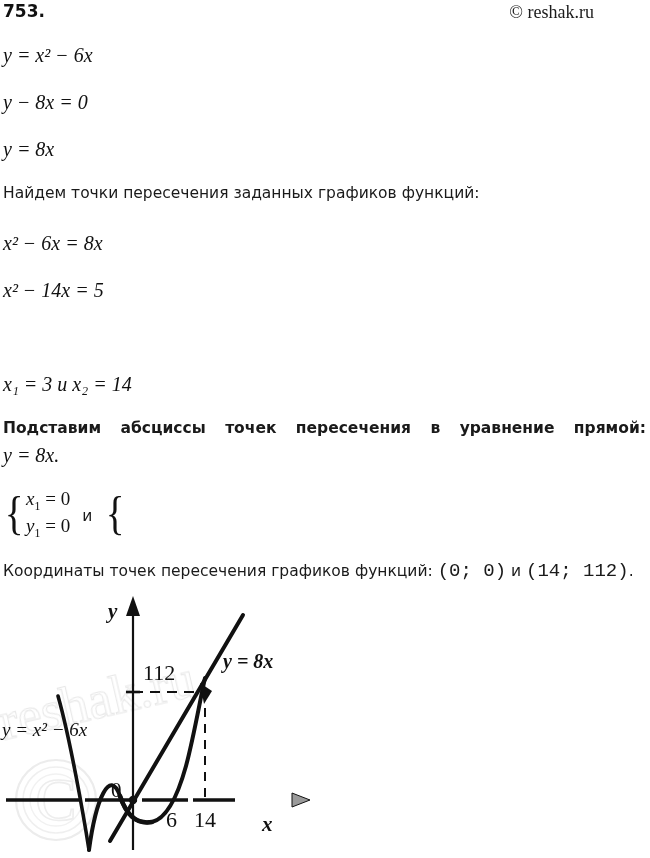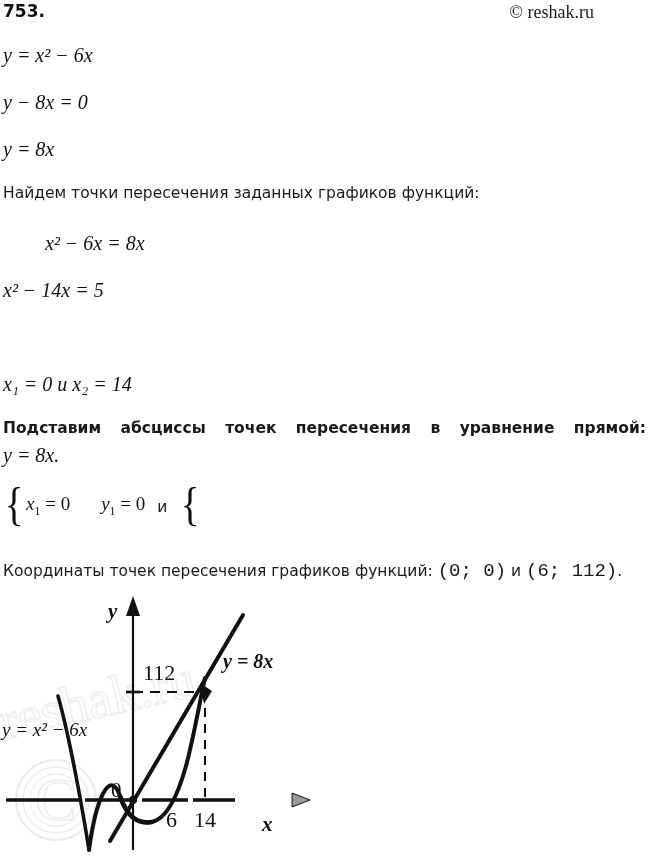--- a/index.html
+++ b/index.html
@@ -102,23 +102,22 @@
   .brace {
     font-size: 46px;
     font-family: "Liberation Serif", "DejaVu Serif", serif;
     line-height: 0.78;
     font-weight: 400;
     transform: scaleX(0.85);
     color: #111;
   }
   .sys-rows {
     display: flex;
-    flex-direction: row;
+    flex-direction: column;
     margin-left: 1px;
-    gap: 31px;
   }
   .sys-row {
     font-size: 19px;
     font-style: italic;
     line-height: 1.28;
     white-space: nowrap;
     color: #111;
   }
   .sys-row sub { font-size: 0.62em; vertical-align: sub; font-style: normal; }
   .sys-row .n { font-style: normal; }
@@ -155,29 +154,29 @@
   </div>
   <div class="mathline" style="top:91px;">
     <span>y − 8x = 0</span>
   </div>
   <div class="mathline" style="top:138px;">
     <span>y = 8x</span>
   </div>
 
   <div class="cyr" style="top:184px;">Найдем точки пересечения заданных графиков функций:</div>
 
-  <div class="mathline" style="top:232px;margin-left:42px;">
+  <div class="mathline" style="top:232px;">
     <span>x² − 6x = 8x</span>
   </div>
   <div class="mathline" style="top:279px;">
     <span>x² − 14x = 5</span>
   </div>
 
   <div class="mathline" style="top:373px;">
-    <span>x₁ = 0  и  x₂ = 14</span>
+    <span>x₁ = 3  и  x₂ = 14</span>
   </div>
 
   <div class="cyr-justify" style="top:419px;font-weight:bold;">Подставим абсциссы точек пересечения в уравнение прямой:</div>
   <div class="mathline" style="top:444px;">
     <span>y = 8x.</span>
   </div>
 
   <div class="systems">
 
     <div class="sys">
@@ -194,21 +193,21 @@
 
     <span class="conj">и</span>
 
     <div class="sys">
       <span class="brace">{</span>
     </div>
 
   </div>
 
   <div class="cyr-mixed" style="top:560px;">
-    <span>Координаты точек пересечения графиков функций: </span><span class="mn">(0; 0)</span><span> и </span><span class="mn">(6; 112)</span><span>.</span>
+    <span>Координаты точек пересечения графиков функций: </span><span class="mn">(0; 0)</span><span> и </span><span class="mn">(14; 112)</span><span>.</span>
   </div>
 
   <div class="graph-wrap">
     <svg class="graph-svg" width="340" height="270" viewBox="0 0 340 270">
 
       <g opacity="0.55">
         <text x="4" y="152" font-family="'Liberation Serif','DejaVu Serif',serif" font-size="54" fill="none" stroke="#d5d5d5" stroke-width="1.1" transform="rotate(-13 4 152)">reshak.ru</text>
         <circle cx="56" cy="212" r="40" fill="none" stroke="#dcdcdc" stroke-width="2.2"></circle>
         <circle cx="56" cy="212" r="33" fill="none" stroke="#e2e2e2" stroke-width="1.6"></circle>
         <circle cx="56" cy="212" r="26" fill="none" stroke="#e6e6e6" stroke-width="1.4"></circle>

